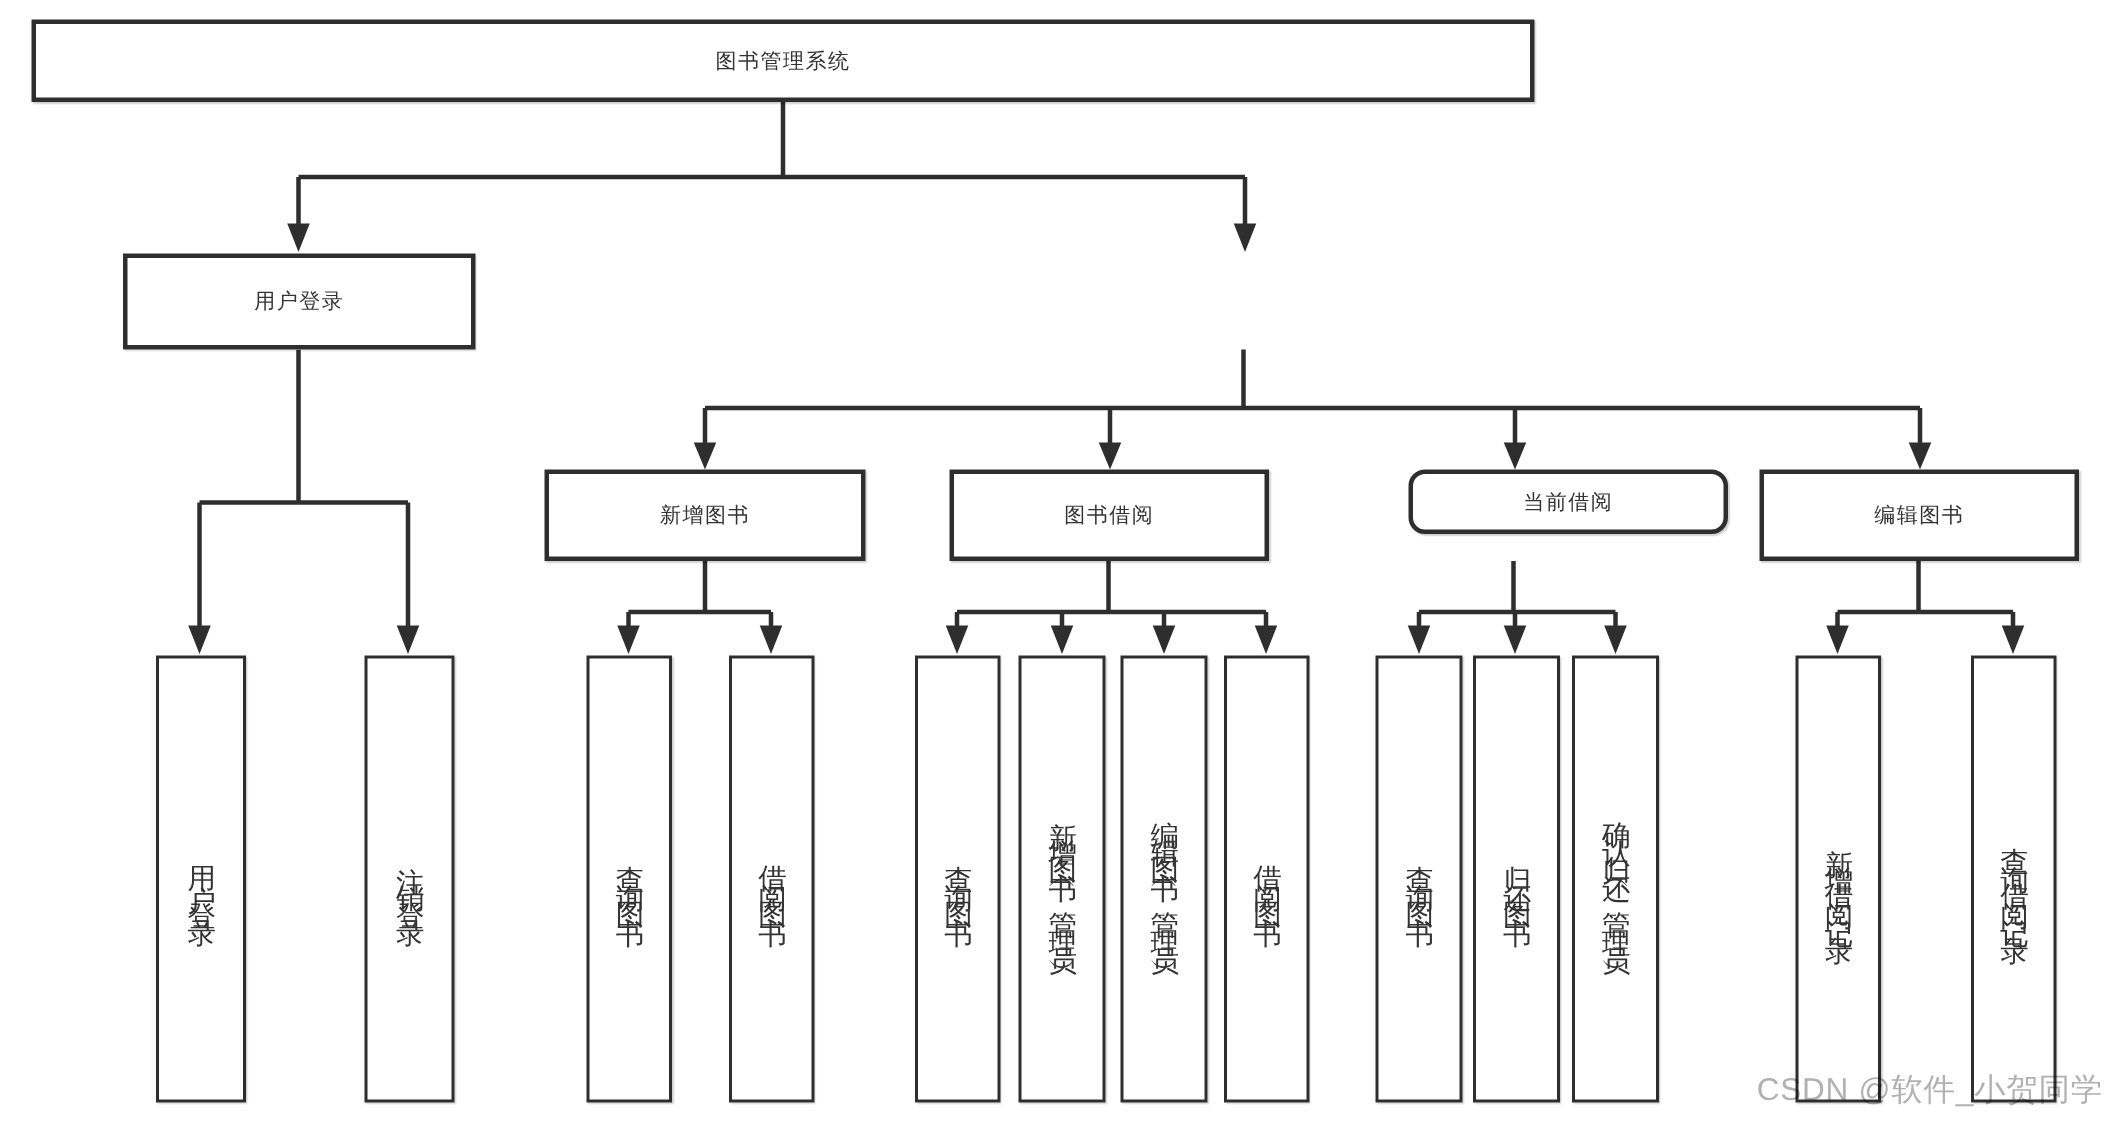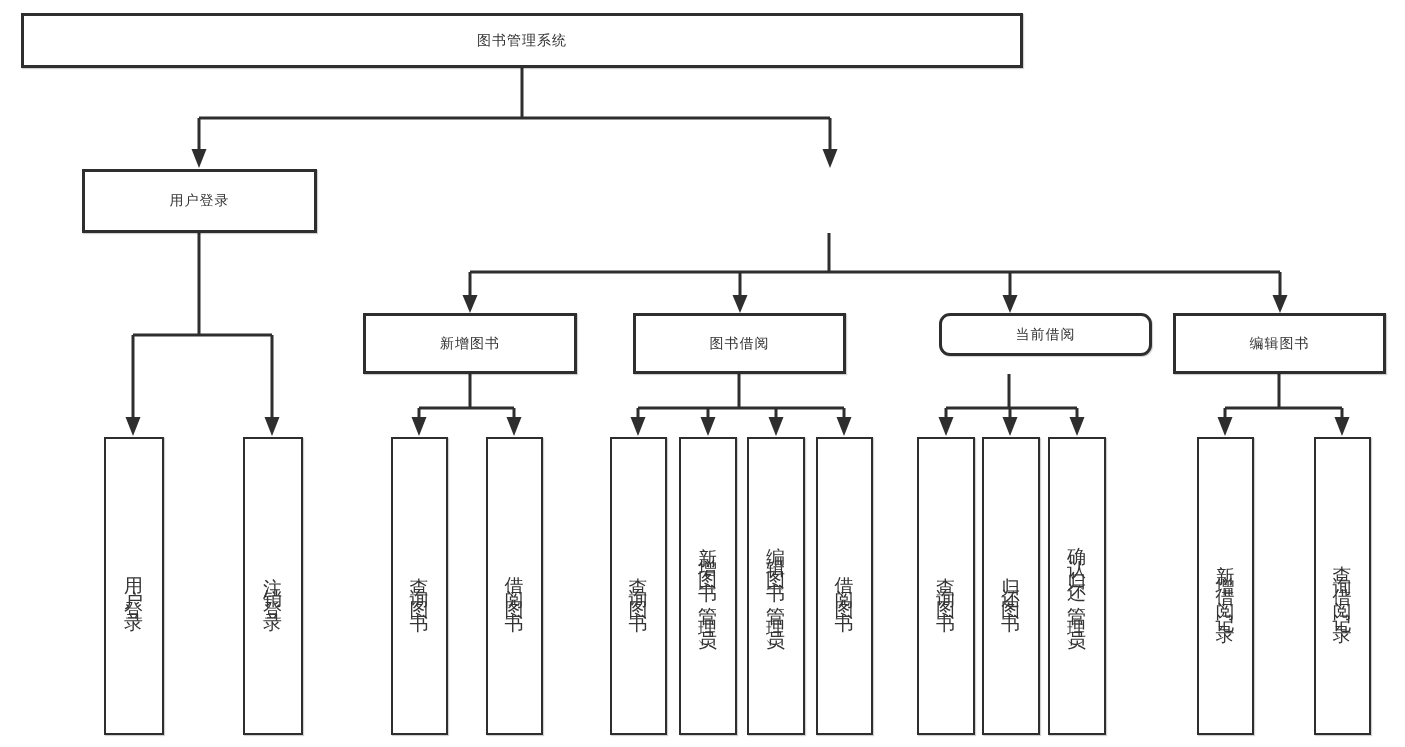--- a/index.html
+++ b/index.html
@@ -181,14 +181,15 @@
     <span class="vtext">确认归还（管理员）</span>
   </div>
 
   <div class="vbox" style="left:1197px; width:57px;">
     <span class="vtext">新增借阅记录</span>
   </div>
   <div class="vbox" style="left:1314px; width:57px;">
     <span class="vtext">查询借阅记录</span>
   </div>
 
+  <div class="watermark">CSDN @软件_小贺同学</div>
 
 </div>
 
 </body></html>

